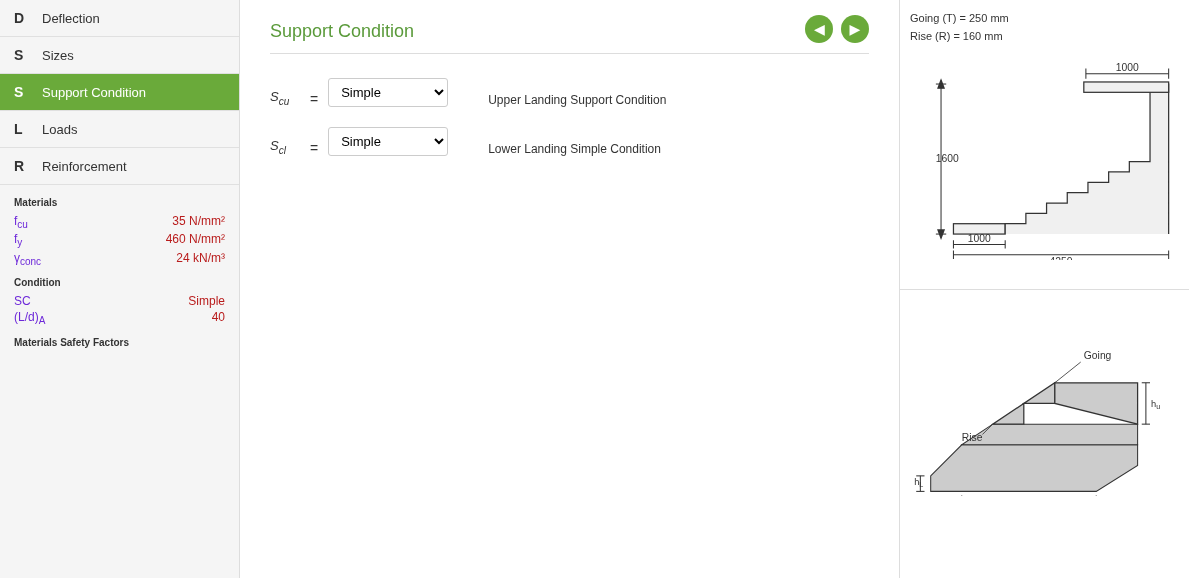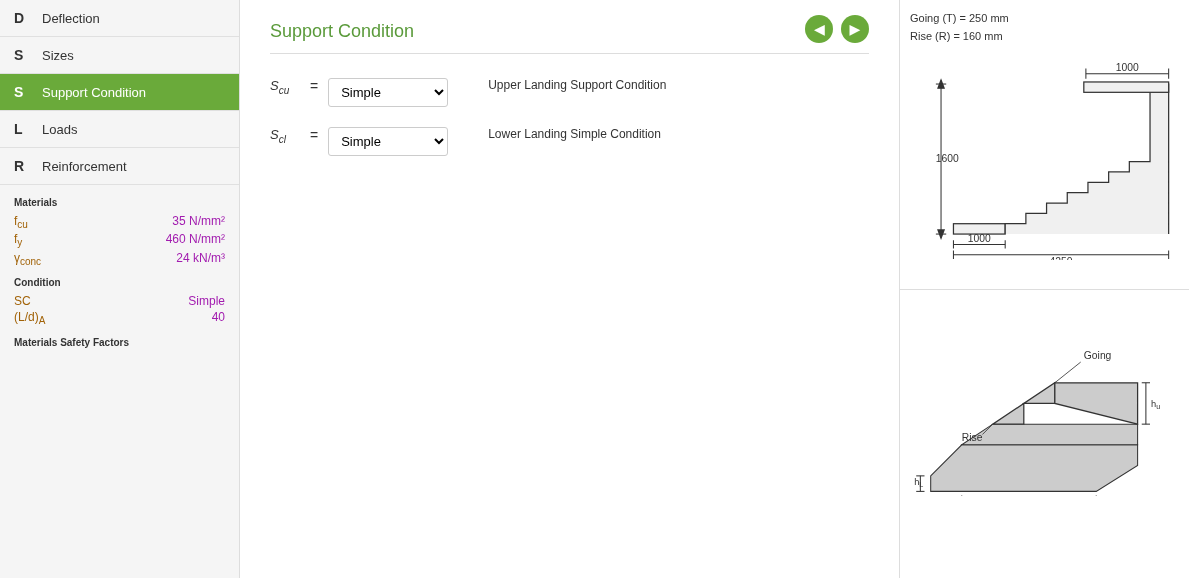--- a/index.html
+++ b/index.html
@@ -47,24 +47,24 @@
       margin-bottom: 6px;
       font-size: 10px;
     }
     .sidebar-info .prop-row {
       display: flex;
       justify-content: space-between;
       margin-bottom: 2px;
       font-size: 12px;
     }
     .sidebar-info .prop-label {
-      color: #a16207;
+      color: #6d28d9;
     }
     .sidebar-info .prop-value {
-      color: #a21caf;
+      color: #b91c1c;
     }
 
     
     #main {
       flex: 1;
       display: flex;
       flex-direction: column;
       background: white;
     }
 
@@ -97,21 +97,21 @@
       border: none;
       cursor: pointer;
       font-size: 14px;
       margin-left: 4px;
       background: #6aaa3a;
       color: white;
     }
 
     .condition-row {
       display: flex;
-      align-items: flex-start;
+      align-items: flex-end;
       margin-bottom: 20px;
     }
     .condition-symbol {
       font-size: 13px;
       min-width: 30px;
       font-style: italic;
     }
     .condition-symbol sub {
       font-size: 10px;
     }

